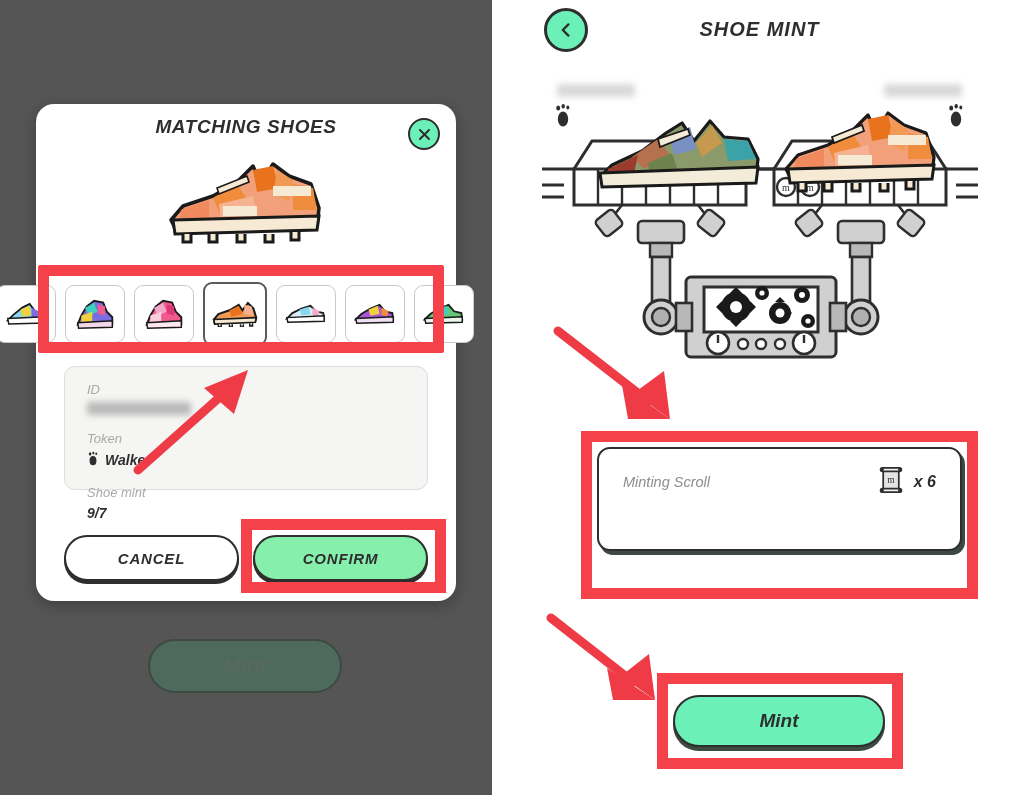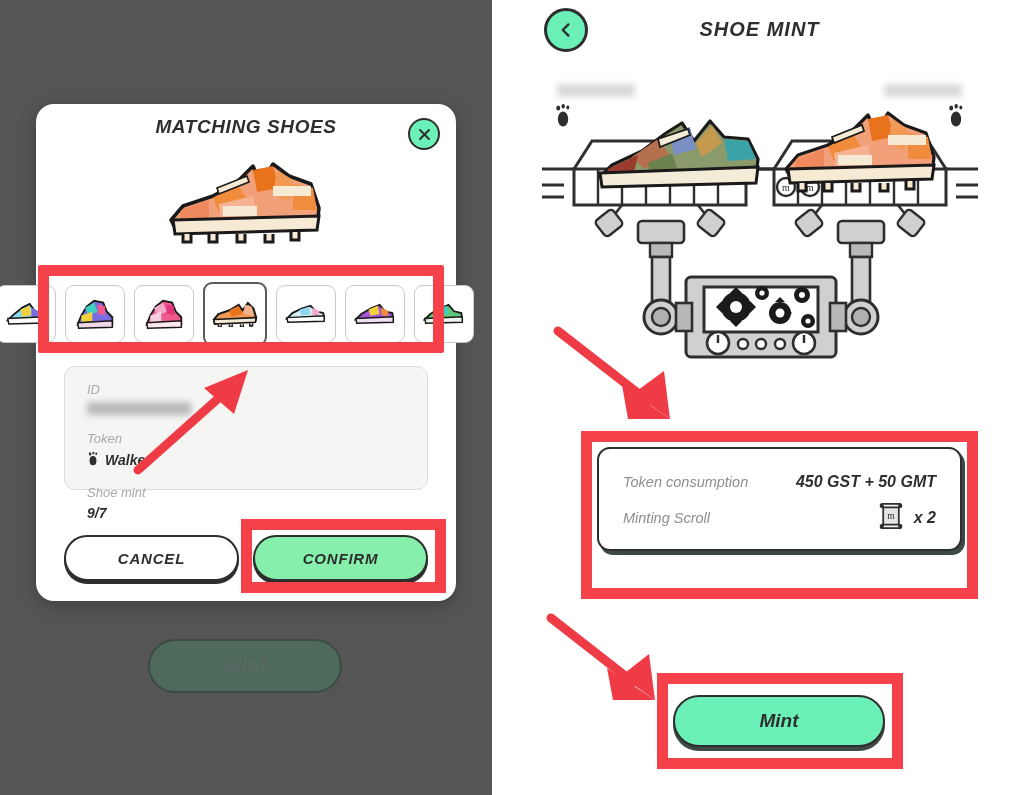--- a/index.html
+++ b/index.html
@@ -529,39 +529,35 @@
   <div class="arrow-r1">
     <svg viewBox="0 0 140 105" width="140" height="105">
       <path d="M6 8 L96 78" stroke="#EE3B46" stroke-width="9" stroke-linecap="round"></path>
       <path d="M118 96 L70 62 L76 96 Z" fill="#EE3B46"></path>
       <path d="M118 96 L112 48 L82 70 Z" fill="#EE3B46"></path>
     </svg>
   </div>
 
   <div class="token-card">
     <div class="token-row">
-      <span class="token-label">Token consumption</span>
-      <span class="token-value">450 GST + 50 GMT</span>
-    </div>
-    <div class="token-row">
       <span class="token-label">Minting Scroll</span>
       <span class="scroll-row">
         <span>
           <svg viewBox="0 0 30 32" width="26" height="28">
             <rect x="6" y="4" width="18" height="24" fill="#e4e4e4" stroke="#2e2e2e" stroke-width="2"></rect>
             <rect x="3" y="2" width="24" height="4" rx="2" fill="#f2f2f2" stroke="#2e2e2e" stroke-width="2"></rect>
             <rect x="3" y="26" width="24" height="4" rx="2" fill="#f2f2f2" stroke="#2e2e2e" stroke-width="2"></rect>
             <circle cx="5" cy="4" r="1.8" fill="#2e2e2e"></circle>
               <circle cx="25" cy="4" r="1.8" fill="#2e2e2e"></circle>
             <circle cx="5" cy="28" r="1.8" fill="#2e2e2e"></circle>
               <circle cx="25" cy="28" r="1.8" fill="#2e2e2e"></circle>
             <text x="15" y="20" font-size="11" font-family="'Liberation Serif',serif" text-anchor="middle" fill="#2e2e2e">m</text>
           </svg>
         </span>
-        <span class="token-value">x 2</span>
+        <span class="token-value">x 6</span>
       </span>
     </div>
   </div>
   <div class="hl-token"></div>
 
   <div class="arrow-r2">
     <svg viewBox="0 0 130 95" width="130" height="95">
       <path d="M6 6 L88 70" stroke="#EE3B46" stroke-width="9" stroke-linecap="round"></path>
       <path d="M110 88 L62 56 L68 88 Z" fill="#EE3B46"></path>
       <path d="M110 88 L104 42 L76 64 Z" fill="#EE3B46"></path>

